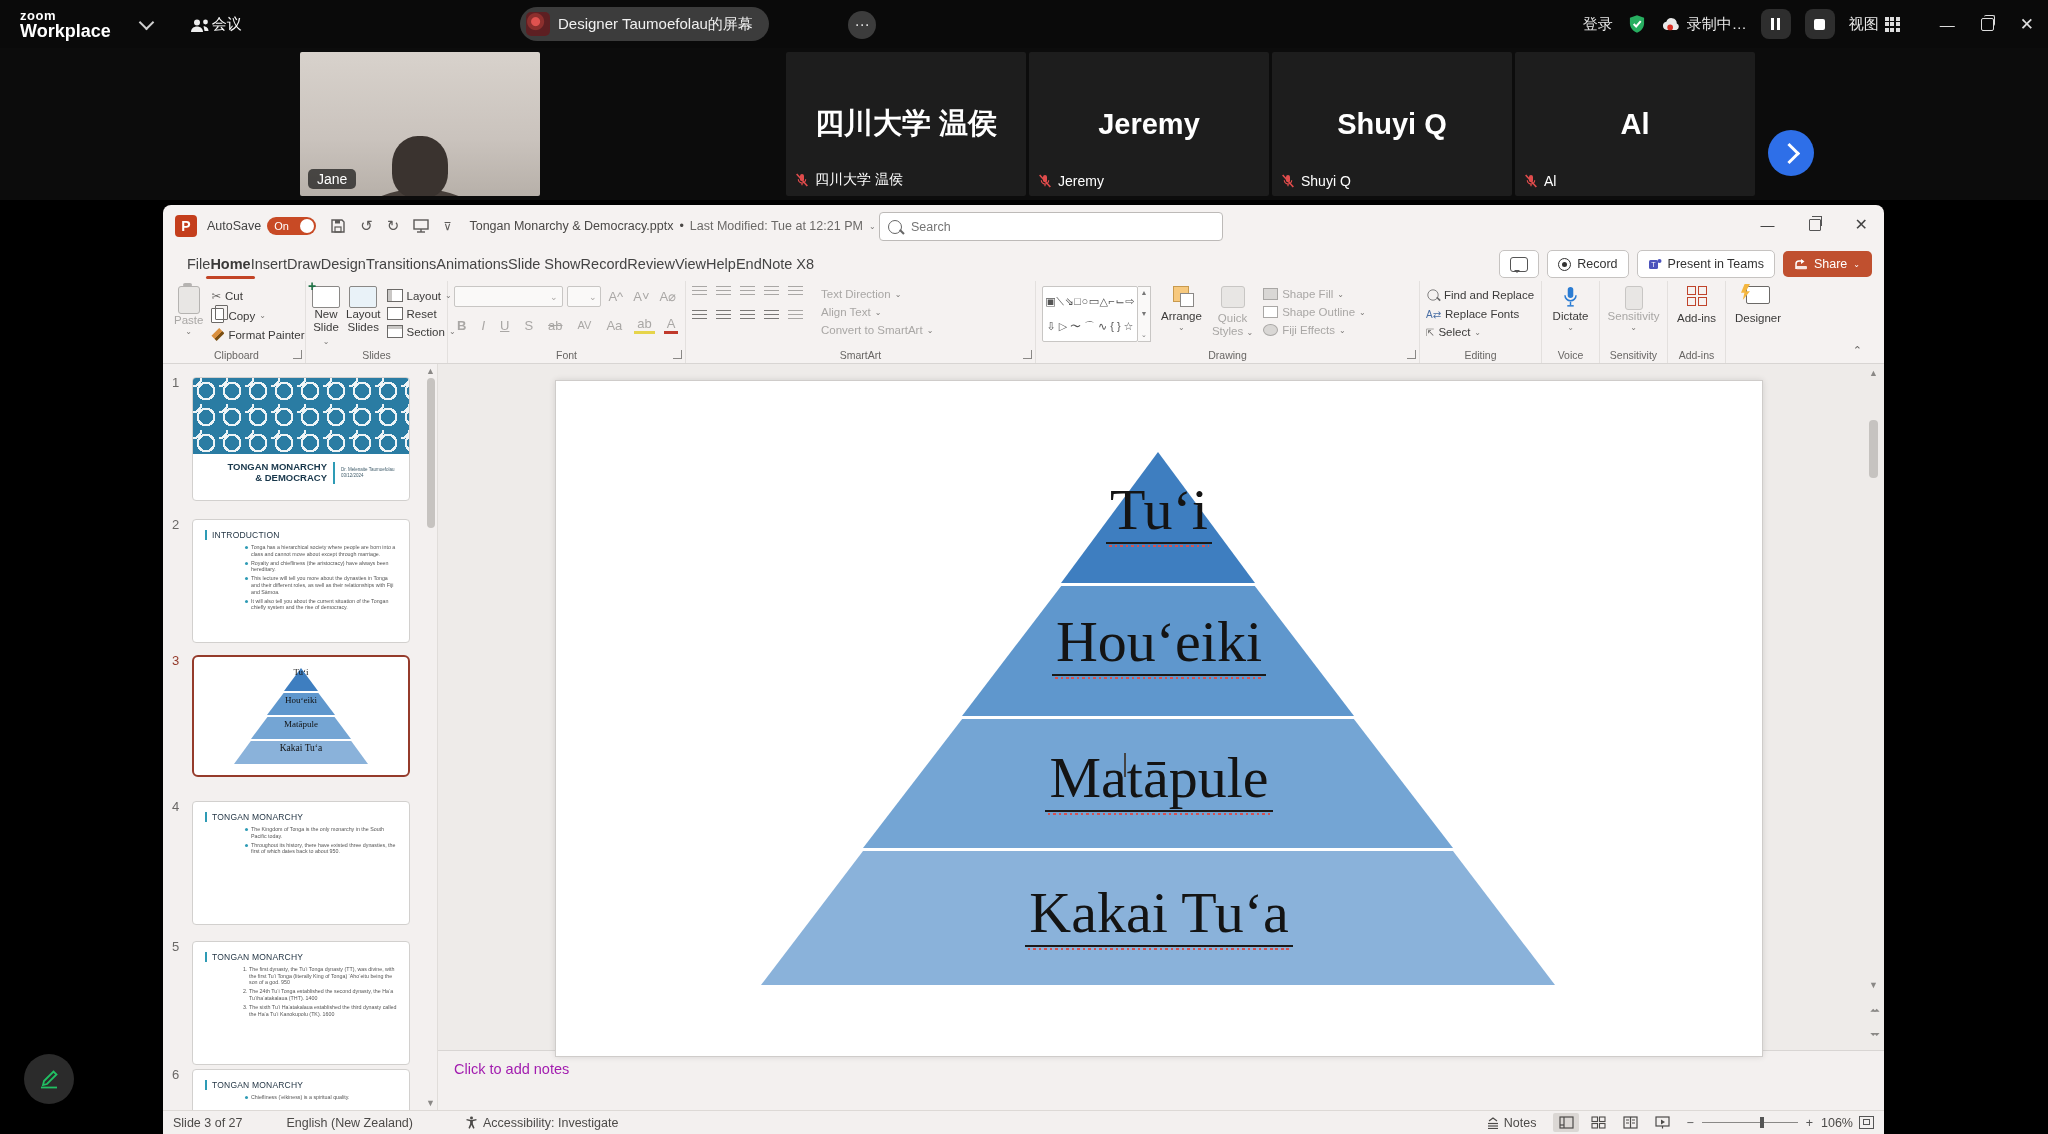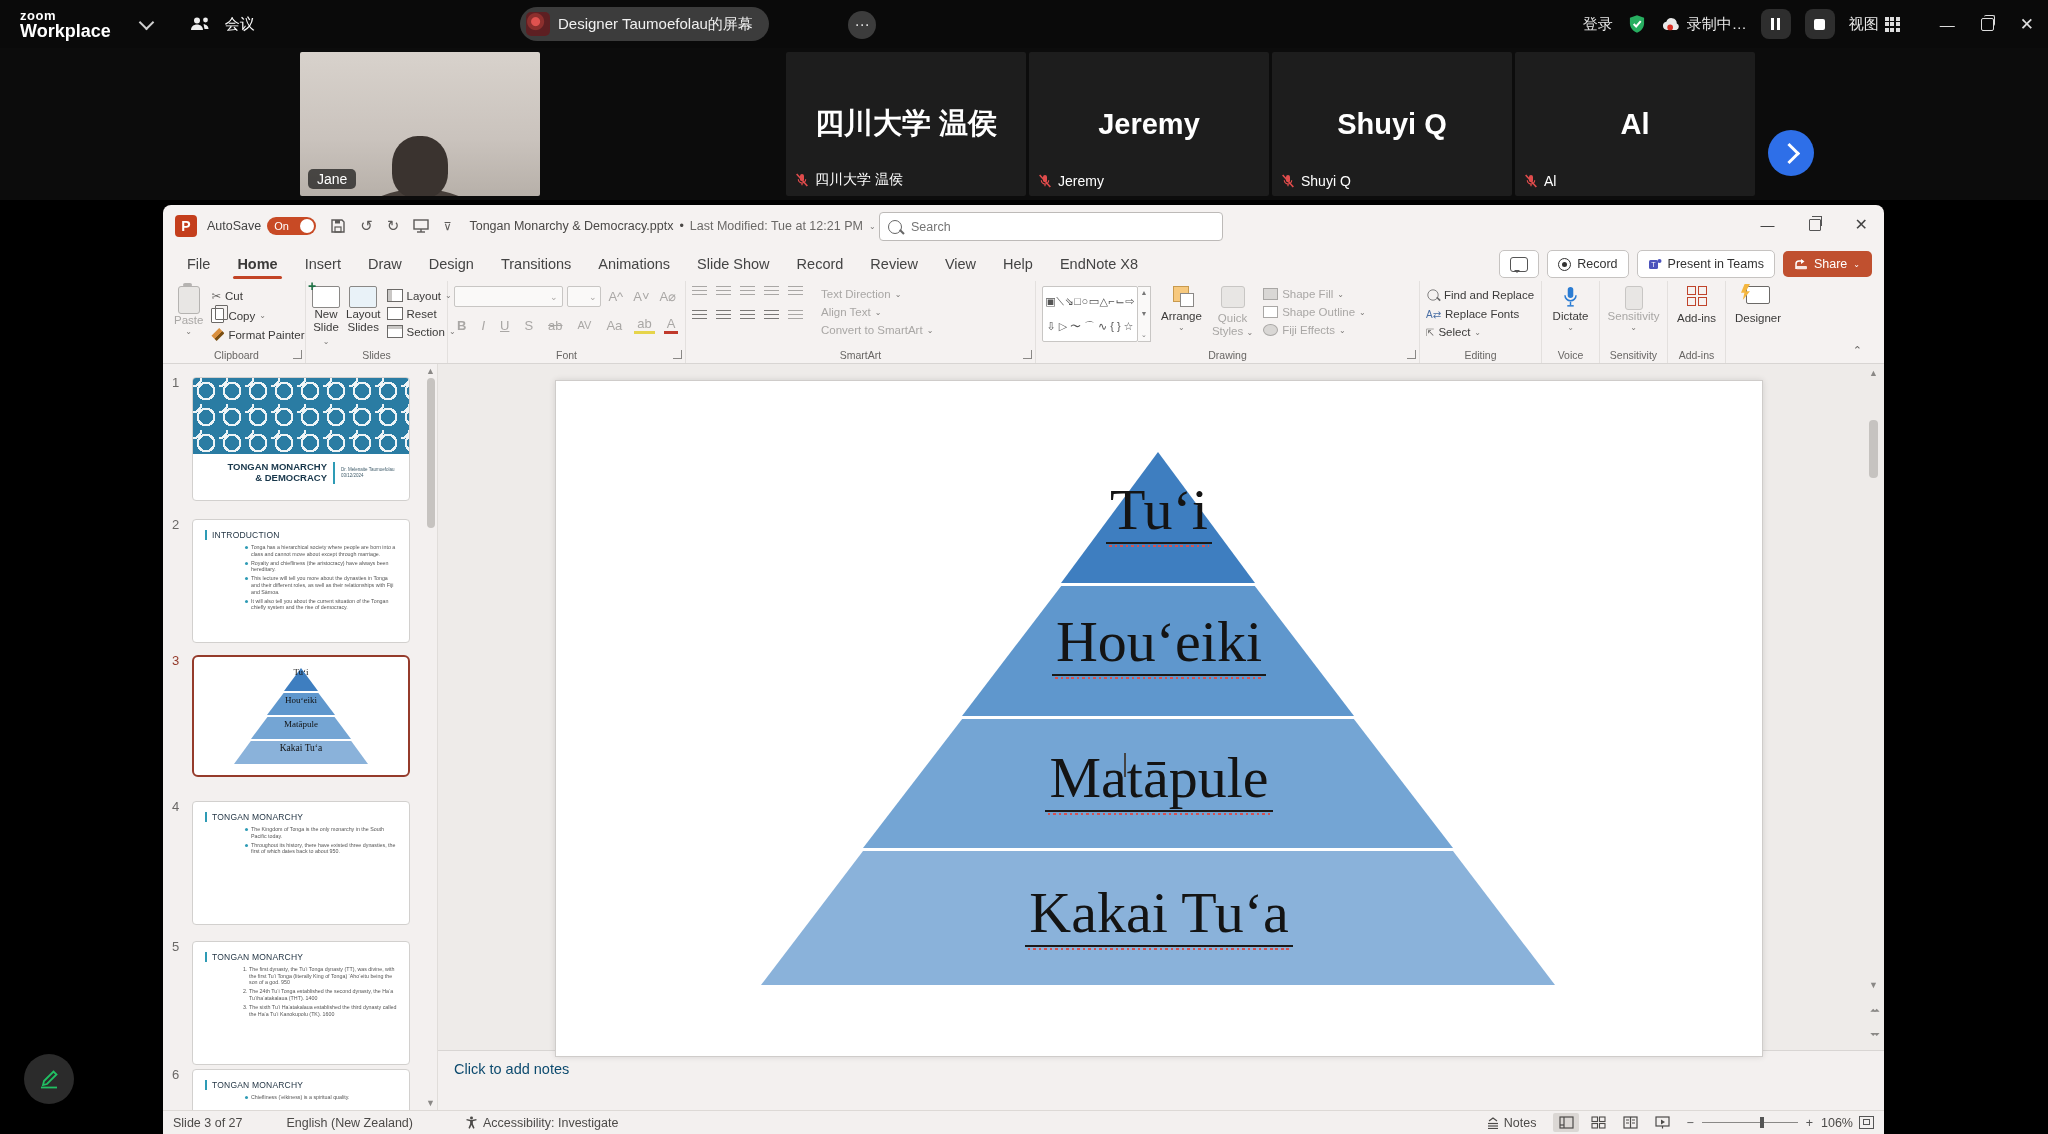--- a/index.html
+++ b/index.html
@@ -4,21 +4,21 @@
 <style>
   html,body{margin:0;padding:0}
   body{width:2048px;height:1134px;background:#000;overflow:hidden;position:relative;
        font-family:"Liberation Sans","DejaVu Sans",sans-serif;-webkit-font-smoothing:antialiased}
   
   #zoombar{position:absolute;left:0;top:0;width:2048px;height:48px;background:#0a0a0a;color:#fff;display:flex;align-items:center}
   .zlogo{margin-left:20px;line-height:1;cursor:default}
   .zlogo .l1{font-size:13px;font-weight:700;letter-spacing:.5px}
   .zlogo .l2{font-size:18px;font-weight:700}
   .chev{width:9px;height:9px;border-right:2px solid #cfcfcf;border-bottom:2px solid #cfcfcf;transform:rotate(45deg);display:inline-block}
-  .ztab{display:flex;align-items:center;gap:13px;margin-left:38px;font-size:15px}
+  .ztab{display:flex;align-items:flex-end;gap:0;margin-left:38px;font-size:15px}
   .pill{position:absolute;left:520px;top:7px;height:34px;background:#3c3c3c;border-radius:18px;display:flex;align-items:center;padding:0 16px 0 6px;gap:8px;font-size:15px;color:#f0f0f0}
   .pill-ico{width:24px;height:24px;border-radius:5px;background:radial-gradient(circle at 40% 40%,#e0524f 0 4px,#8c2f2d 5px 8px,#5d1f22 9px)}
   .morebtn{position:absolute;left:848px;top:11px;width:28px;height:28px;border-radius:50%;background:#3c3c3c;color:#ddd;display:flex;align-items:center;justify-content:center;font-size:15px}
   .zright{position:absolute;right:0;top:0;height:48px;display:flex;align-items:center;gap:14px;padding-right:14px;font-size:15px;color:#e8e8e8}
   .sqbtn{width:30px;height:30px;border-radius:8px;background:#2e2e2e;display:flex;align-items:center;justify-content:center}
   .pbar{display:inline-block;width:3px;height:12px;background:#fff;margin:0 1.5px}
   .stopsq{display:inline-block;width:11px;height:11px;border-radius:2px;background:#fff}
   .grid9{display:inline-grid;grid-template-columns:4px 4px 4px;grid-gap:1.5px;margin-left:6px}
   .grid9 i{width:4px;height:4px;background:#ddd}
   .winctl{display:flex;align-items:center;gap:26px;margin-left:26px;color:#ddd}
@@ -51,21 +51,21 @@
   .qat{display:flex;align-items:center;gap:14px;margin-left:14px;color:#5c5a58;font-size:15px}
   .fname{margin-left:18px;color:#4a4846;font-size:12.5px;display:flex;gap:6px;align-items:center;white-space:nowrap}
   .searchbox{position:absolute;left:716px;top:7px;width:326px;height:27px;background:#fff;border:1px solid #bdbab8;border-radius:4px;display:flex;align-items:center;padding:0 8px;gap:7px}
   .searchbox input{border:0;outline:0;font-size:12.5px;color:#555;width:260px;background:transparent;font-family:inherit}
   .mag{width:12px;height:12px;border:1.6px solid #666;border-radius:50%;position:relative}
   .mag::after{content:"";position:absolute;left:10px;top:10px;width:6px;height:1.6px;background:#666;transform:rotate(45deg)}
   .twinctl{position:absolute;right:16px;top:10px;display:flex;gap:34px;align-items:center;color:#444;font-size:14px}
   .restore2{width:10px;height:10px;border:1.2px solid #555;border-radius:1px;position:relative}
   .restore2::after{content:"";position:absolute;left:2px;top:-4px;width:9px;height:9px;border-top:1.2px solid #555;border-right:1.2px solid #555}
   
-  .trow{height:34px;flex:0 0 auto;display:flex;align-items:center;padding-left:24px;gap:27px;font-size:14.5px;color:#444;position:relative}
+  .trow{height:34px;flex:0 0 auto;display:flex;align-items:center;padding-left:24px;font-size:14.5px;color:#444;position:relative}
   .rtab{cursor:default;white-space:nowrap}
   .rtab.active{font-weight:700;color:#3b3a39;position:relative}
   .rtab.active::after{content:"";position:absolute;left:-4px;right:-4px;bottom:-7px;height:3px;background:#c24426;border-radius:2px}
   .tr-actions{position:absolute;right:12px;top:3px;display:flex;align-items:center;gap:8px}
   .obtn{height:26px;border:1px solid #c6c3c1;border-radius:5px;background:#fff;display:flex;align-items:center;gap:6px;padding:0 10px;font-size:12.5px;color:#333}
   .sharebtn{height:26px;border-radius:5px;background:#c0502f;color:#fff;display:flex;align-items:center;gap:6px;padding:0 12px;font-size:12.5px}
   .cmnt{width:16px;height:13px;border:1.5px solid #555;border-radius:3px;position:relative}
   .cmnt::after{content:"";position:absolute;left:3px;bottom:-5px;border:3px solid transparent;border-top-color:#555}
   .recdot{width:11px;height:11px;border:1.5px solid #333;border-radius:50%;display:flex;align-items:center;justify-content:center}
   .recdot i{width:5px;height:5px;background:#333;border-radius:50%}
@@ -128,21 +128,21 @@
   .viewport{position:relative;flex:1 1 auto}
   .canvas{position:absolute;left:117px;top:16px;width:1206px;height:675px;background:#fff;border:1px solid #cfccca;box-shadow:0 0 6px rgba(0,0,0,.12)}
   .tier{position:absolute}
   .pylab{position:absolute;left:0;right:0;text-align:center;font-family:"Liberation Serif","DejaVu Serif",serif;font-size:58px;color:#141414;line-height:1}
   .pylab span{display:inline-block;border-bottom:2.5px solid #1a1a1a;padding:0 4px 3px;position:relative}
   .pylab span::after{content:"";position:absolute;left:3px;right:3px;bottom:-5px;height:2.5px;background:repeating-linear-gradient(90deg,#d65151 0 2.5px,transparent 2.5px 5.5px)}
   .ibeam{position:absolute;width:1.6px;height:24px;background:#444}
   .vscroll{position:absolute;right:4px;top:4px;bottom:4px;width:13px}
   .vsa{position:absolute;left:0;width:13px;text-align:center;font-size:9px;color:#8a8886}
   .vthumb{position:absolute;left:2px;top:52px;width:9px;height:58px;background:#c6c3c0;border-radius:4px}
-  .notesbar{flex:0 0 auto;height:49px;border-top:1px solid #d8d5d3;background:#f3f0ef;display:flex;align-items:flex-start;padding:10px 0 0 16px;font-size:14.5px;color:#0c4a6e}
+  .notesbar{flex:0 0 auto;height:49px;border-top:1px solid #d8d5d3;background:#f3f0ef;display:flex;align-items:flex-start;padding:10px 0 0 16px;font-size:14.5px;color:#a21caf}
   
   .sbar{height:23px;flex:0 0 auto;border-top:1px solid #ddd9d6;background:#f3f0ef;display:flex;align-items:center;font-size:12.5px;color:#4c4a48;padding:0 10px;gap:0;position:relative}
   .sgap40{width:44px}.sgap30{width:52px}
   .sflex{flex:1}
   .viewbtn{width:26px;height:19px;display:flex;align-items:center;justify-content:center;border-radius:2px;margin:0 3px}
   .viewbtn.on{background:#dbd7d4}
   .zslider{display:flex;align-items:center;gap:8px;margin:0 8px;color:#555}
   .ztrack{width:96px;height:1.4px;background:#8a8886;position:relative}
   .zthumb{position:absolute;left:58px;top:-5px;width:4px;height:11px;background:#555}
   .fitico{width:13px;height:11px;border:1.3px solid #555;position:relative;margin-left:6px}

